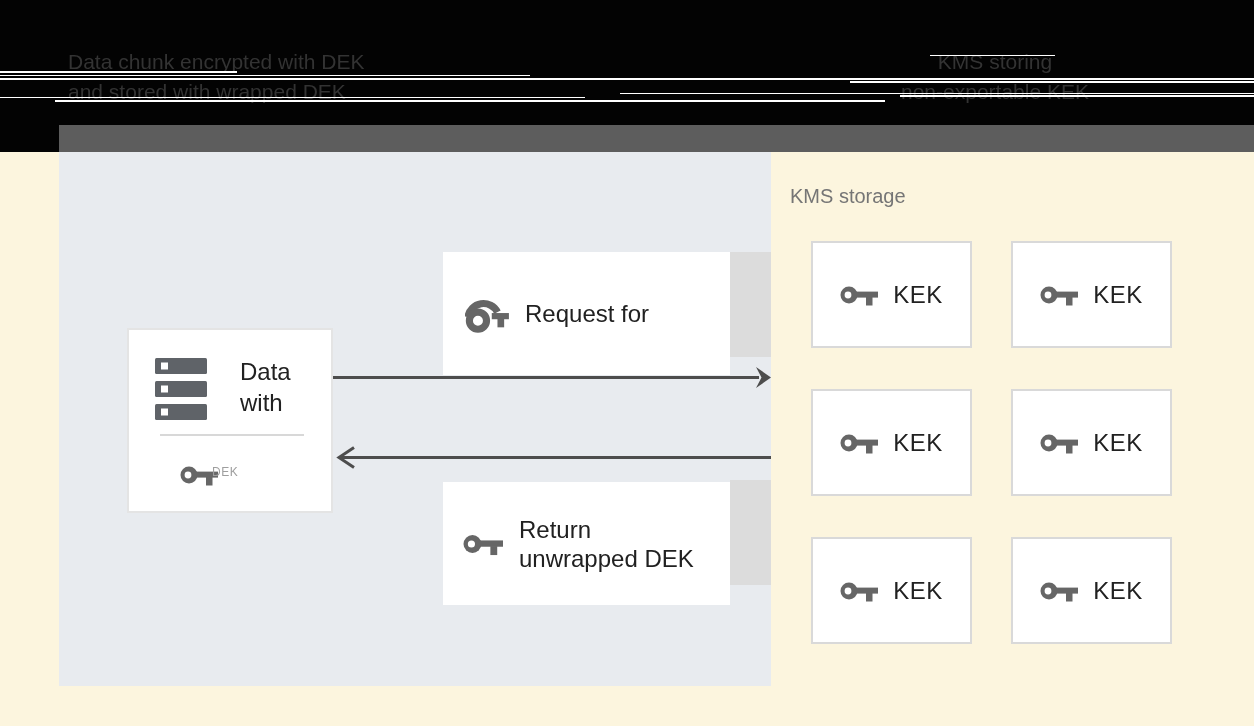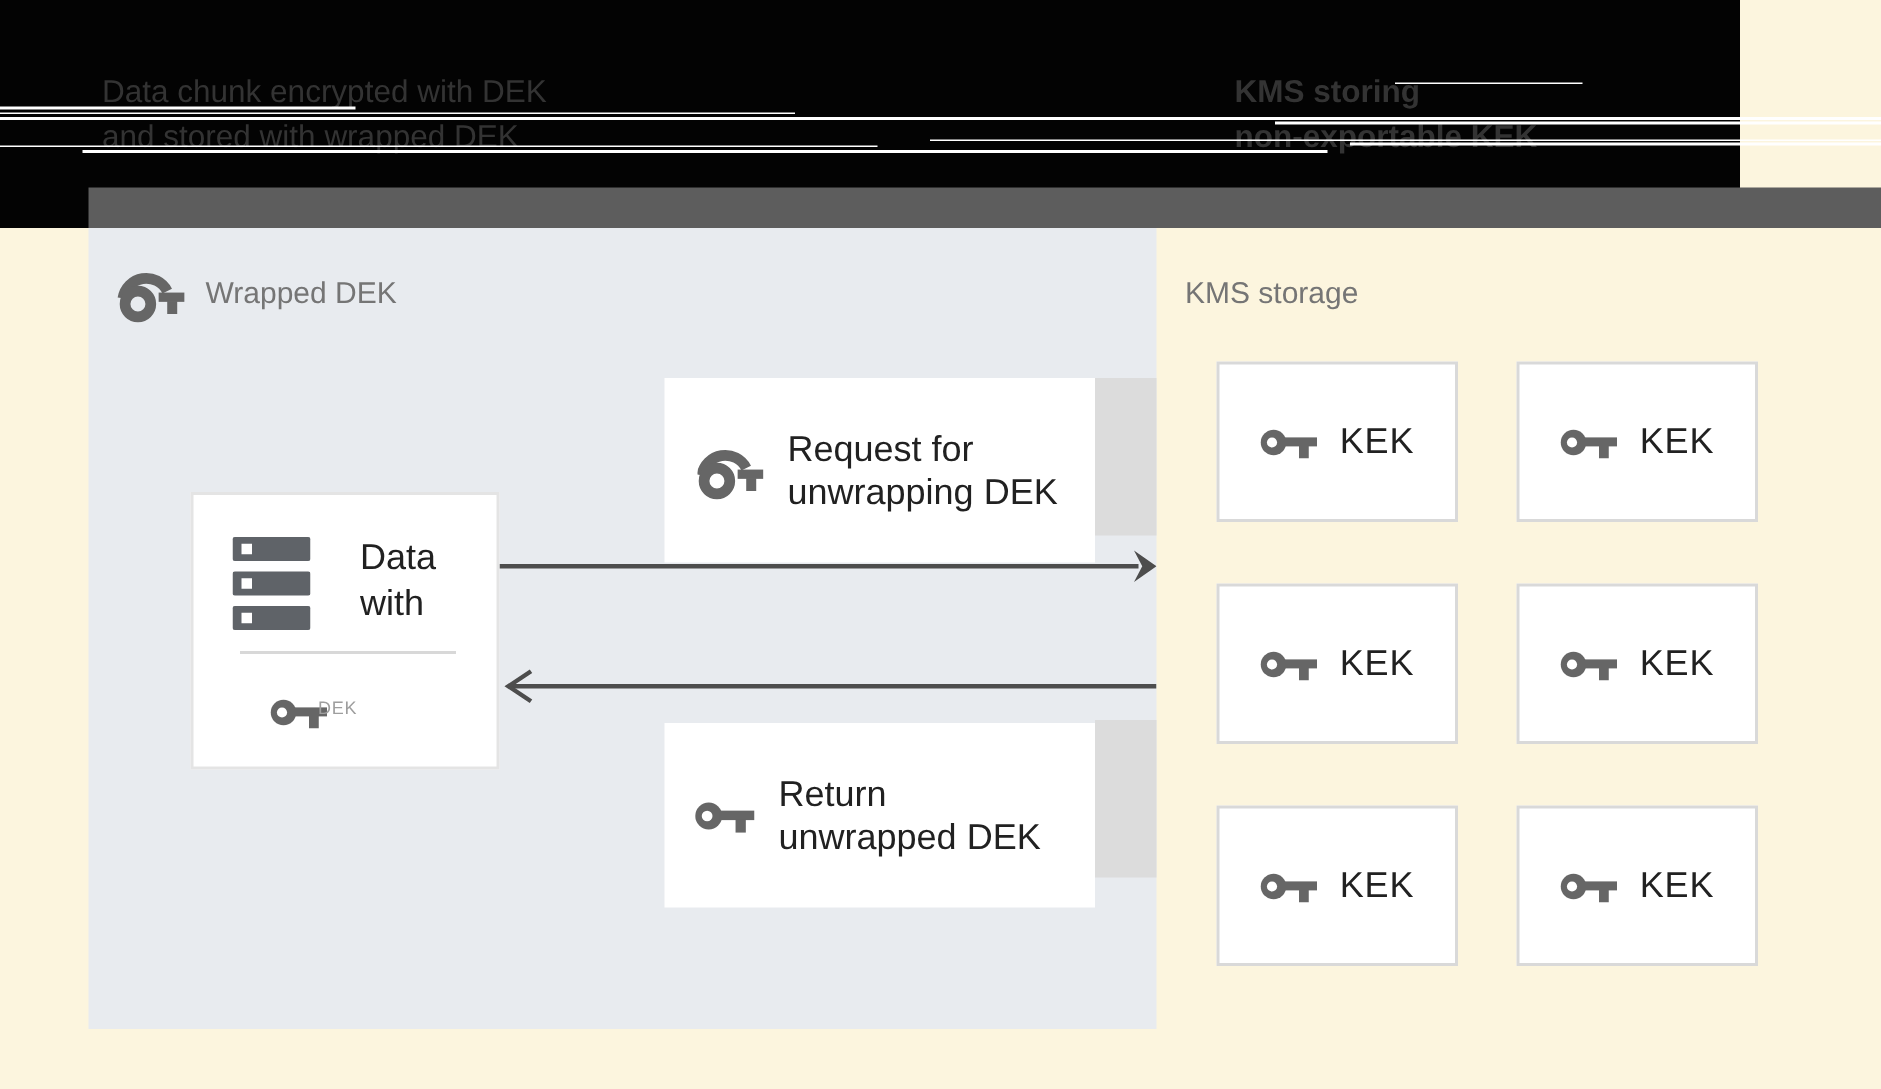--- a/index.html
+++ b/index.html
@@ -7,24 +7,24 @@
     --cream:#fcf5de; --panel-blue:#e8ebef; --white:#ffffff;
     --box-border:#e4e4e4; --kek-border:#d9d9d9; --text-dark:#212121;
     --label-gray:#757575; --dek-gray:#9e9e9e; --icon-gray:#666666;
     --arrow-gray:#4d4d4d; --strip-gray:#dcdcdc;
   }
   *{margin:0;padding:0;box-sizing:border-box;}
   body{font-family:"Liberation Sans",sans-serif;background:#fff;}
   .stage{position:relative;width:1254px;height:726px;overflow:hidden;background:var(--cream);}
 
   
-  .glitch-header{position:absolute;left:0;top:0;width:1160px;height:152px;background:var(--black-bg);}
+  .glitch-header{position:absolute;left:0;top:0;width:1254px;height:152px;background:var(--black-bg);}
   .caption{position:absolute;top:47px;font-size:21px;line-height:30px;color:var(--glitch-text);font-weight:400;}
   .caption.left{left:68px;}
-  .caption.right{left:823px;width:280px;text-align:left;font-weight:bold;}
+  .caption.right{left:855px;width:280px;text-align:center;}
   .glitch-line{position:absolute;background:#ffffff;}
   .gray-bar{position:absolute;left:59px;top:125px;width:1195px;height:27px;background:var(--bar-gray);}
 
   
   .panel-left{position:absolute;left:59px;top:152px;width:712px;height:534px;background:var(--panel-blue);}
   .panel-label-row{position:absolute;left:19px;top:24px;display:flex;align-items:center;gap:13px;}
   .panel-label{font-size:20px;color:var(--label-gray);}
   .kms-label{position:absolute;left:790px;top:185px;font-size:20px;color:var(--label-gray);}
 
   
@@ -73,29 +73,20 @@
     <div class="glitch-line" style="left:850px;top:81px;width:404px;height:2px;"></div>
     <div class="glitch-line" style="left:620px;top:93px;width:634px;height:1px;"></div>
     <div class="glitch-line" style="left:900px;top:95px;width:354px;height:2px;"></div>
     <div class="glitch-line" style="left:0;top:97px;width:585px;height:1px;"></div>
     <div class="glitch-line" style="left:55px;top:100px;width:830px;height:2px;"></div>
     <div class="gray-bar"></div>
   </div>
 
   <div class="panel-left">
 
-    <div class="panel-label-row">
-      <svg width="46" height="40" viewBox="0 0 46 42">
-        <path d="M3 24 A 16.5 16.5 0 0 1 34 19" fill="none" stroke="#666666" stroke-width="7.5"></path>
-        <circle cx="13.5" cy="28" r="9" fill="none" stroke="#666666" stroke-width="7.5"></circle>
-        <rect x="28" y="20" width="18" height="6.5" fill="#666666"></rect>
-        <rect x="34" y="26" width="7" height="9" fill="#666666"></rect>
-      </svg>
-      <span class="panel-label">Wrapped DEK</span>
-    </div>
 
     <div class="data-chunk-box">
       <svg class="dc-icon" width="52" height="62" viewBox="0 0 52 62">
         <rect x="0" y="0" width="52" height="16" rx="1.5" fill="#5f6368"></rect>
           <rect x="6" y="4.5" width="7" height="7" fill="#ffffff"></rect>
         <rect x="0" y="23" width="52" height="16" rx="1.5" fill="#5f6368"></rect>
           <rect x="6" y="27.5" width="7" height="7" fill="#ffffff"></rect>
         <rect x="0" y="46" width="52" height="16" rx="1.5" fill="#5f6368"></rect>
           <rect x="6" y="50.5" width="7" height="7" fill="#ffffff"></rect>
       </svg>
@@ -116,21 +107,20 @@
     <div class="shadow-strip strip-top"></div>
     <div class="msg-box request-box">
       <svg width="44" height="40" viewBox="0 0 46 42">
         <path d="M3 24 A 16.5 16.5 0 0 1 34 19" fill="none" stroke="#666666" stroke-width="7.5"></path>
         <circle cx="13.5" cy="28" r="9" fill="none" stroke="#666666" stroke-width="7.5"></circle>
         <rect x="28" y="20" width="18" height="6.5" fill="#666666"></rect>
         <rect x="34" y="26" width="7" height="9" fill="#666666"></rect>
       </svg>
       <div class="txt">
         <div>Request for</div>
-        <div>unwrapping DEK</div>
       </div>
     </div>
 
     <div class="shadow-strip strip-bottom"></div>
     <div class="msg-box return-box">
       <svg width="40" height="26" viewBox="0 0 38 24">
         <circle cx="9" cy="12" r="8.5" fill="#666666"></circle>
           <circle cx="8" cy="12" r="3.4" fill="#ffffff"></circle>
         <rect x="16" y="8.6" width="22" height="6" fill="#666666"></rect>
         <rect x="26" y="14" width="6.5" height="8.5" fill="#666666"></rect>

